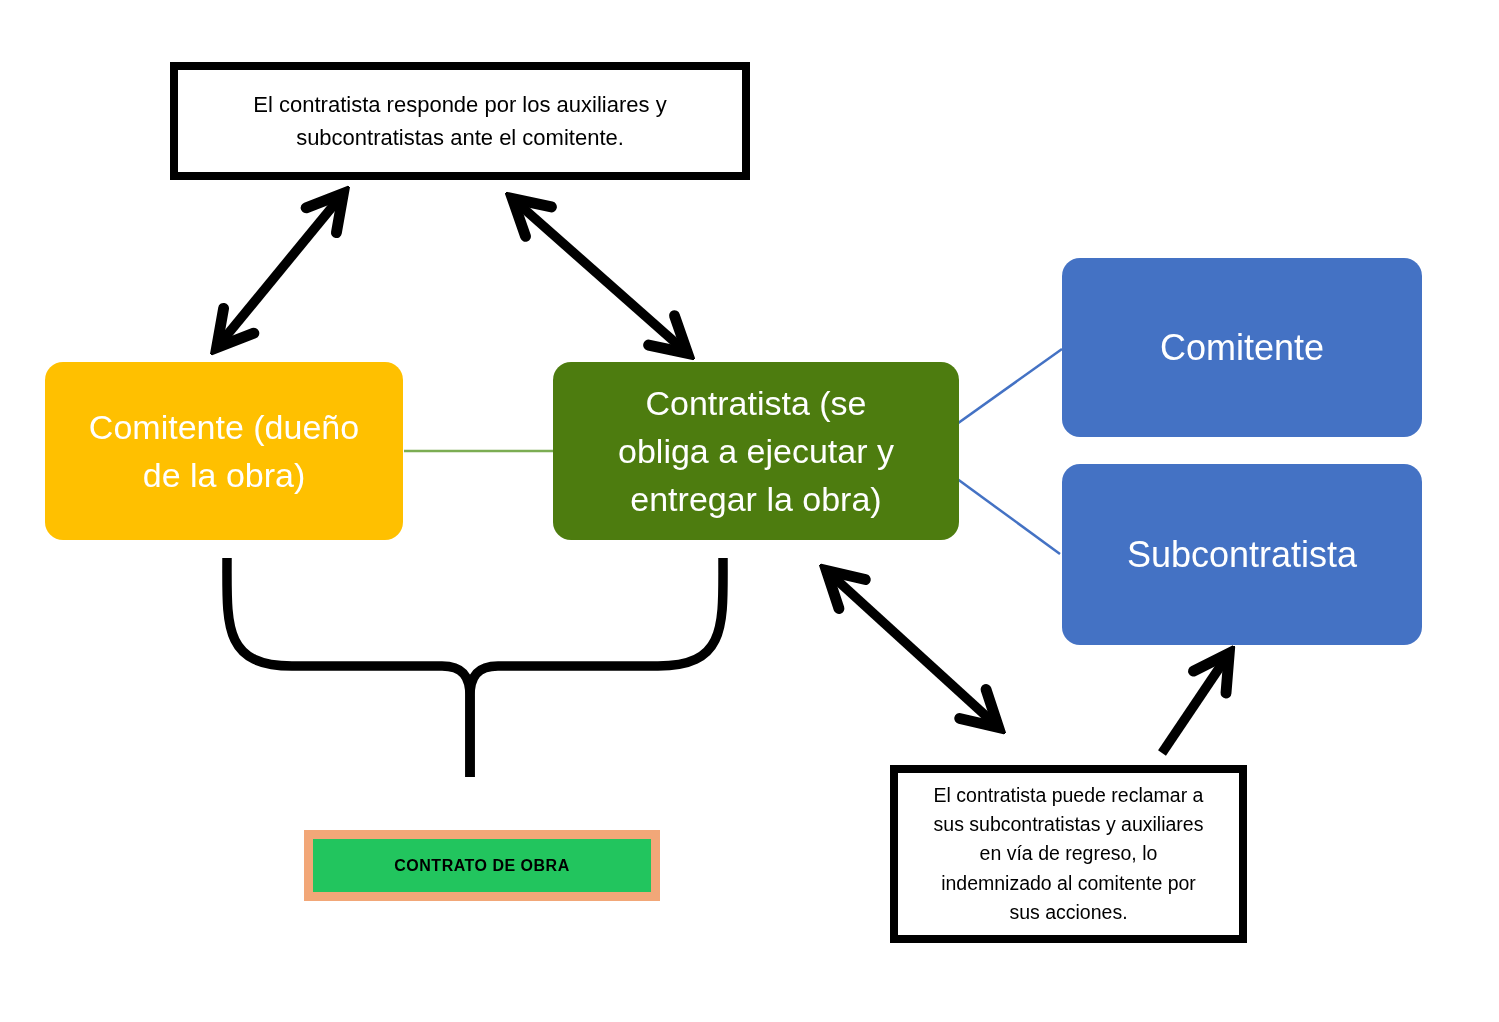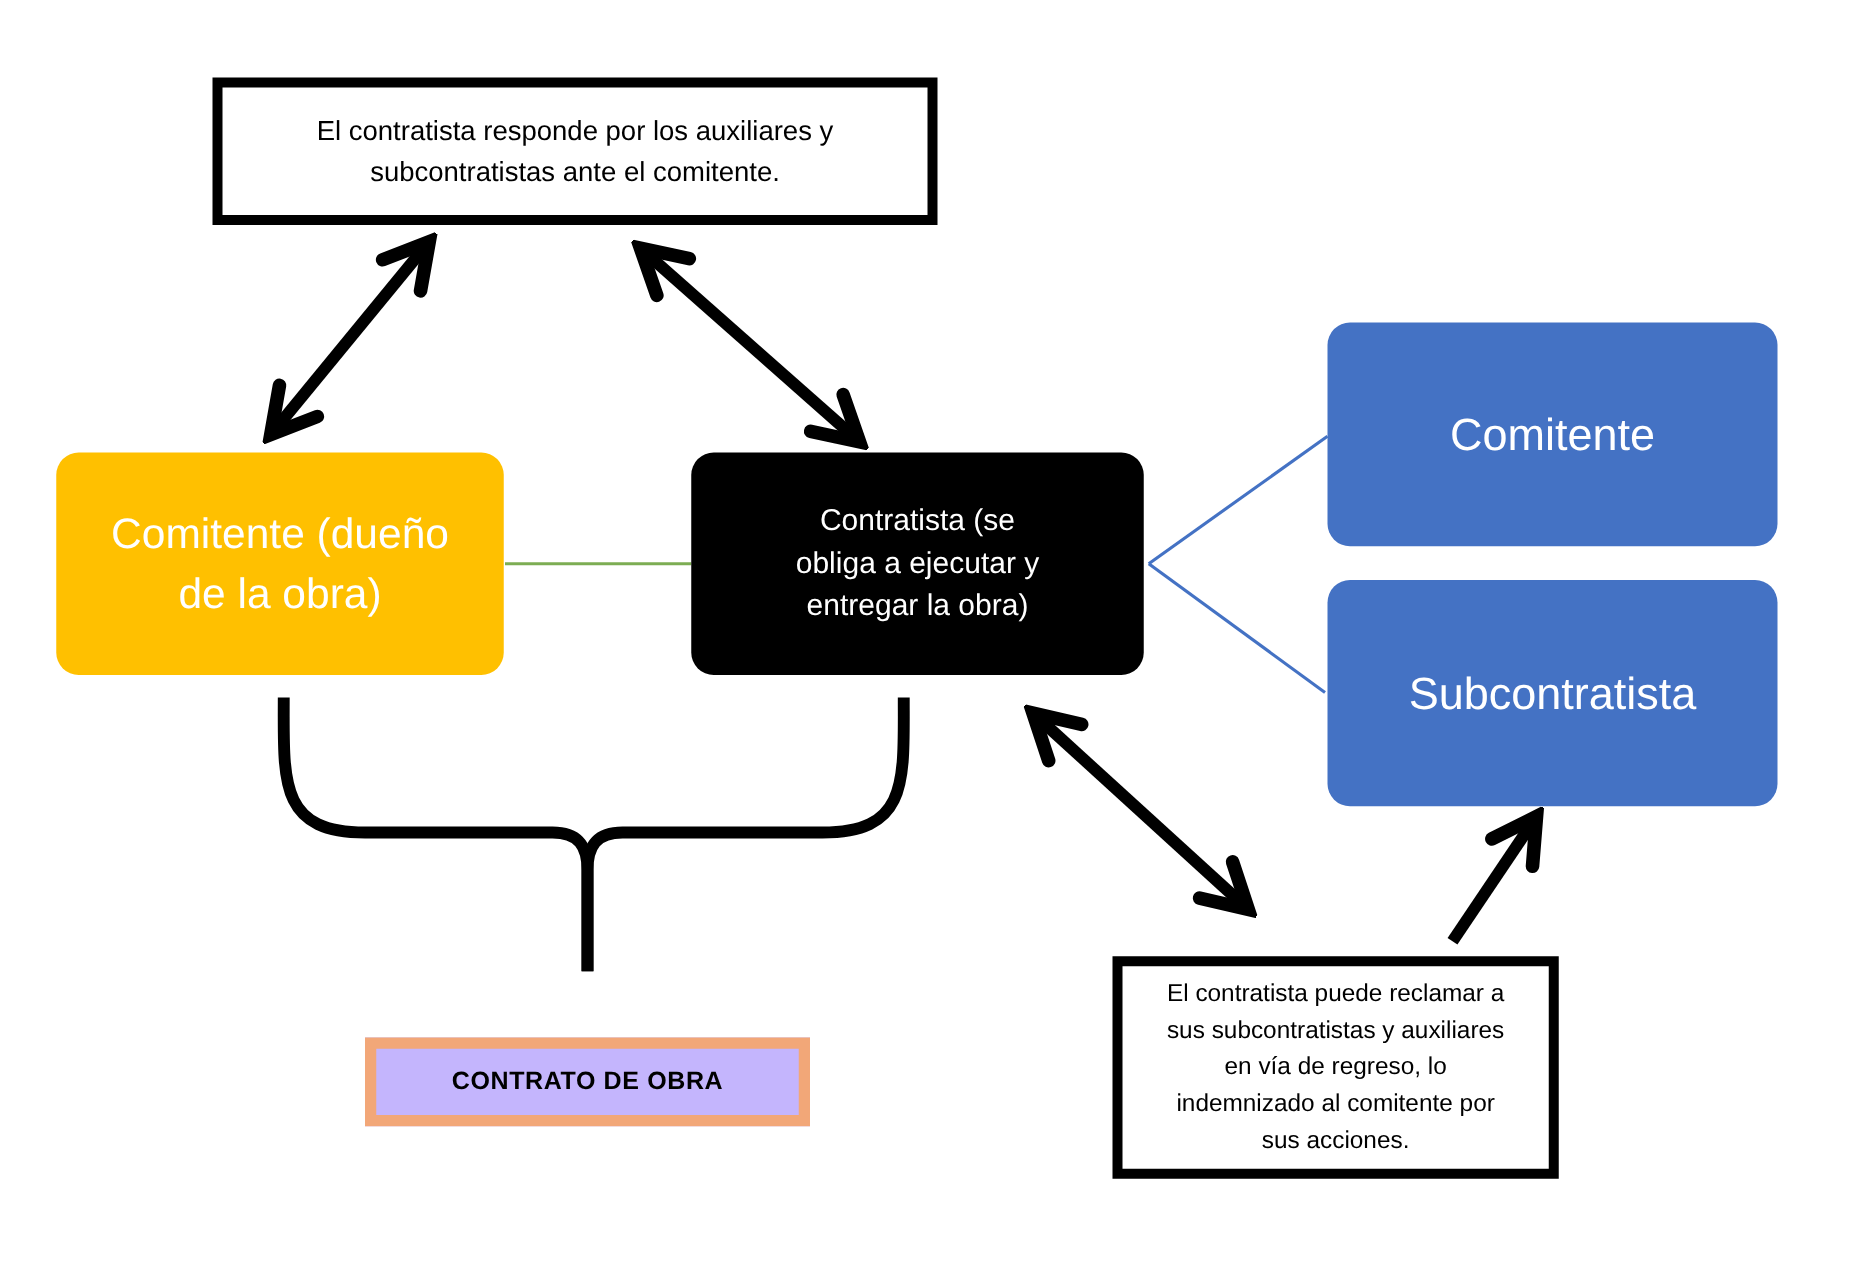--- a/index.html
+++ b/index.html
@@ -30,31 +30,31 @@
   }
   #top-note   { left: 170px; top: 62px;  width: 580px; height: 118px; font-size: 22px;  line-height: 1.5;  }
   #bottom-note{ left: 890px; top: 765px; width: 357px; height: 178px; font-size: 19.5px; line-height: 1.5; }
 
   
   .fillbox {
     color: #ffffff;
     border-radius: 18px;
   }
   #comitente    { left: 45px;   top: 362px; width: 358px; height: 178px; background: #FFC000; font-size: 34px; line-height: 1.42; }
-  #contratista  { left: 553px;  top: 362px; width: 362px; height: 178px; background: #000000; font-size: 24px; line-height: 1.42; }
+  #contratista  { left: 553px;  top: 362px; width: 406px; height: 178px; background: #4d7c0f; font-size: 34px; line-height: 1.42; }
   #auxiliares   { left: 1062px; top: 258px; width: 360px; height: 179px; background: #4472C4; font-size: 36px; }
   #subcontratista { left: 1062px; top: 464px; width: 360px; height: 181px; background: #4472C4; font-size: 36px; }
 
   
   #contrato {
-    left: 292px; top: 830px; width: 356px; height: 71px;
-    background: #c4b5fd;
+    left: 304px; top: 830px; width: 356px; height: 71px;
+    background: #22c55e;
     border: 9px solid #F2A778;
     color: #000000;
-    font-size: 20px;
+    font-size: 16px;
     font-weight: bold;
     letter-spacing: 0.5px;
   }
 
   #connector-layer {
     position: absolute;
     left: 0; top: 0;
     width: 1499px; height: 1022px;
     pointer-events: none;
   }

